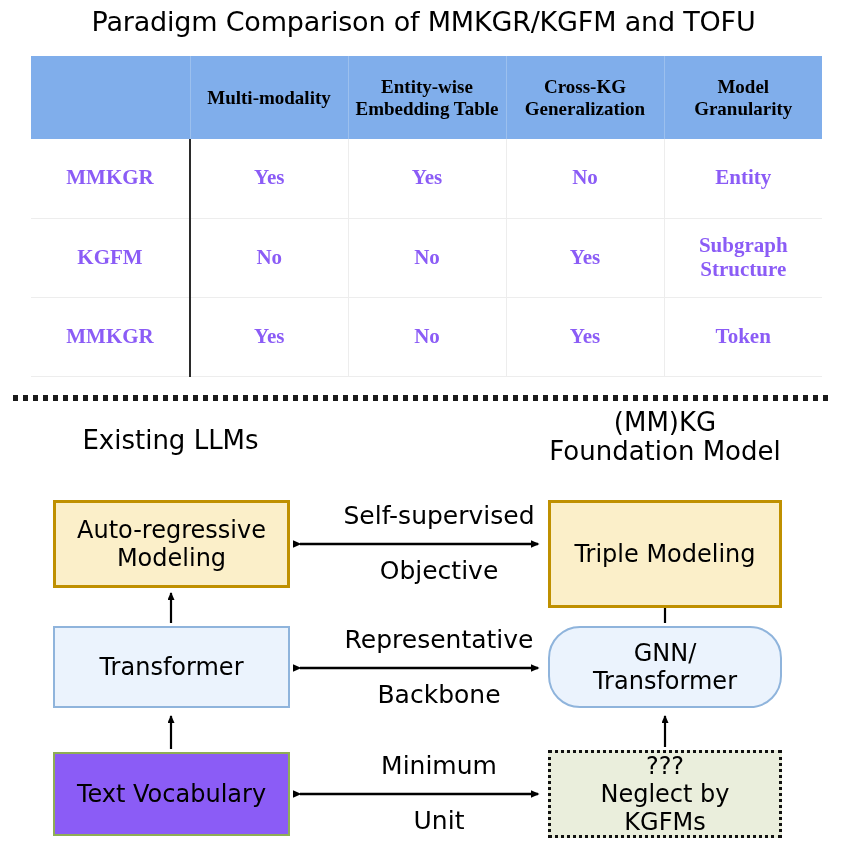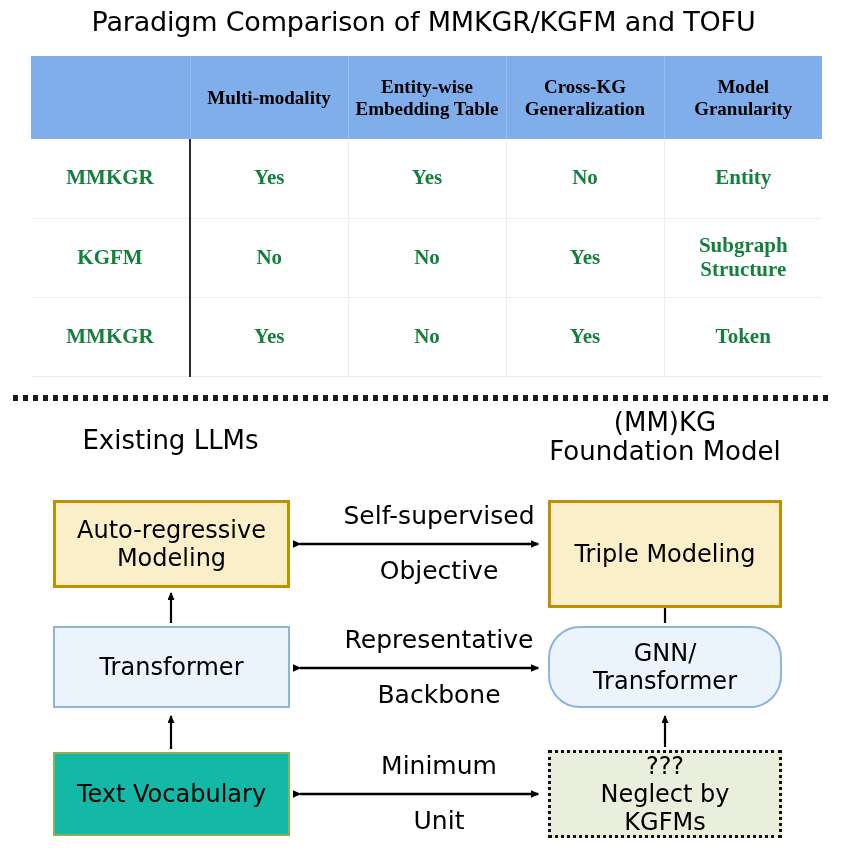--- a/index.html
+++ b/index.html
@@ -56,21 +56,21 @@
   .cmp-table thead th.corner { background: #80AEEB; }
 
   .cmp-table tbody td {
     font-family: "Liberation Serif", serif;
     font-weight: bold;
     font-size: 21px;
     line-height: 1.14;
     text-align: center;
     vertical-align: middle;
     height: 79px;
-    color: #15803d;
+    color: #8b5cf6;
     background: #ffffff;
     border-top: 1px solid #EDEDED;
     border-right: 1px solid #EDEDED;
     padding: 2px 4px;
   }
   .cmp-table tbody tr:first-child td { border-top: none; }
   .cmp-table tbody td:last-child { border-right: none; }
   .cmp-table tbody td.rowhead {
     border-right: 2px solid #2B2B2B;
   }
@@ -108,21 +108,21 @@
     text-align: center;
     font-family: "DejaVu Sans", sans-serif;
     font-size: 24px;
     line-height: 1.18;
     color: #000;
     white-space: pre-line;
     padding: 2px 6px;
   }
   .node.yellow { background: #FBEFC9; border: 3px solid #BF9000; }
   .node.blue   { background: #EBF3FD; border: 2px solid #8FB4DC; }
-  .node.green  { background: #14b8a6; border: 2px solid #8FAE55; }
+  .node.green  { background: #8b5cf6; border: 2px solid #8FAE55; }
   .node.green-dotted { background: #EAEEDC; border: 3px dotted #111111; }
 
   
   #node-auto  { left: 53px;  top: 96px;  width: 237px; height: 88px; }
   #node-trans { left: 53px;  top: 222px; width: 237px; height: 82px; }
   #node-vocab { left: 53px;  top: 348px; width: 237px; height: 84px; }
   
   #node-triple { left: 548px; top: 96px;  width: 234px; height: 108px; }
   #node-gnn    { left: 548px; top: 222px; width: 234px; height: 82px; border-radius: 32px; }
   #node-unk    { left: 548px; top: 346px; width: 234px; height: 88px; }

